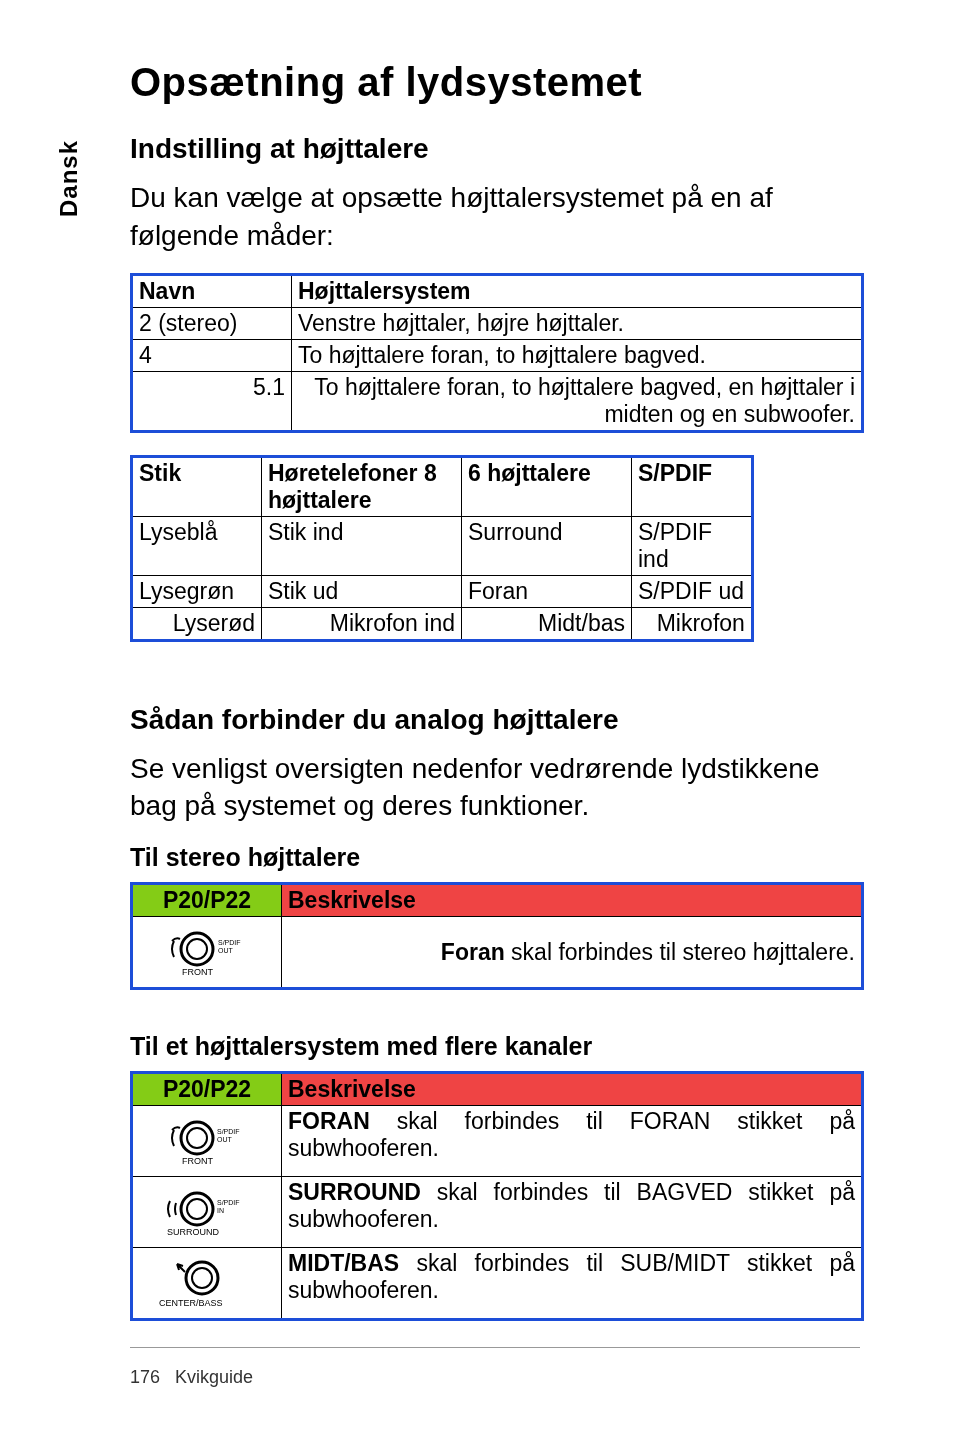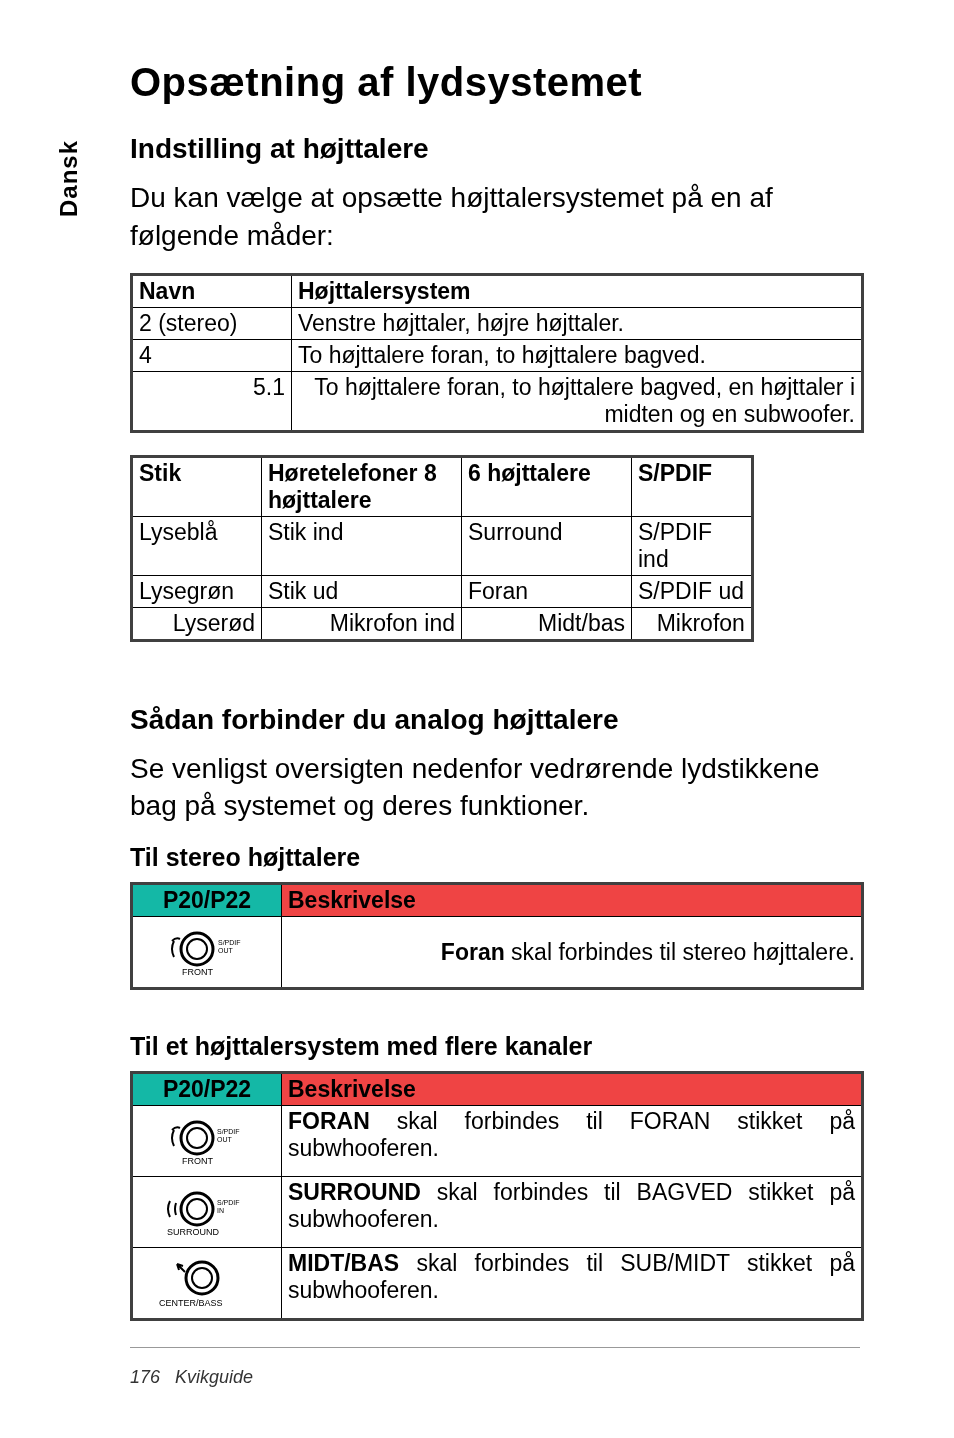--- a/index.html
+++ b/index.html
@@ -4,30 +4,30 @@
 <style>
   * { margin: 0; padding: 0; box-sizing: border-box; }
   html, body { width: 954px; height: 1438px; background: #fff; font-family: Arial, Helvetica, sans-serif; color: #000; }
   .page { position: relative; width: 954px; height: 1438px; padding: 60px 90px 40px 130px; }
   .side-tab { position: absolute; left: 55px; top: 140px; writing-mode: vertical-rl; transform: rotate(180deg); font-weight: bold; font-size: 24px; letter-spacing: 1px; }
   h1 { font-size: 40px; font-weight: 900; margin-bottom: 28px; letter-spacing: 0.5px; }
   h2 { font-size: 28px; font-weight: 700; margin-bottom: 14px; }
   h3 { font-size: 25px; font-weight: 700; margin-bottom: 10px; }
   p.body { font-size: 28px; line-height: 1.35; margin-bottom: 18px; }
   table { border-collapse: collapse; width: 100%; margin-bottom: 22px; }
-  table.outer { border: 3px solid #404040; }
+  table.outer { border: 3px solid #1d4ed8; }
   th, td { font-size: 23px; text-align: left; vertical-align: top; padding: 2px 6px; border-bottom: 1px solid #000; }
   tr:last-child td { border-bottom: none; text-align: right; }
   th { font-weight: 700; }
   .col-sep { border-right: 1px solid #000; }
   .desc-table td.icon-cell { text-align: center; vertical-align: middle; width: 150px; padding: 10px 4px; }
-  .desc-table th.icon-head { text-align: center; width: 150px; background: #14b8a6; }
+  .desc-table th.icon-head { text-align: center; width: 150px; background: #84cc16; }
   .desc-table th.desc-head { background: #ef4444; }
   .section-gap { height: 40px; }
-  .footer { position: absolute; bottom: 50px; left: 130px; font-size: 18px; color: #333; font-style: italic; }
+  .footer { position: absolute; bottom: 50px; left: 130px; font-size: 18px; color: #333; }
   .footer .pn { margin-right: 10px; }
   .hr { border-top: 1px solid #999; width: 730px; position: absolute; bottom: 90px; left: 130px; }
   svg.port { display: block; margin: 0 auto; }
   .b { font-weight: 700; }
 </style>
 </head>
 <body>
 
 <div class="page">
   <div class="side-tab">Dansk</div>

